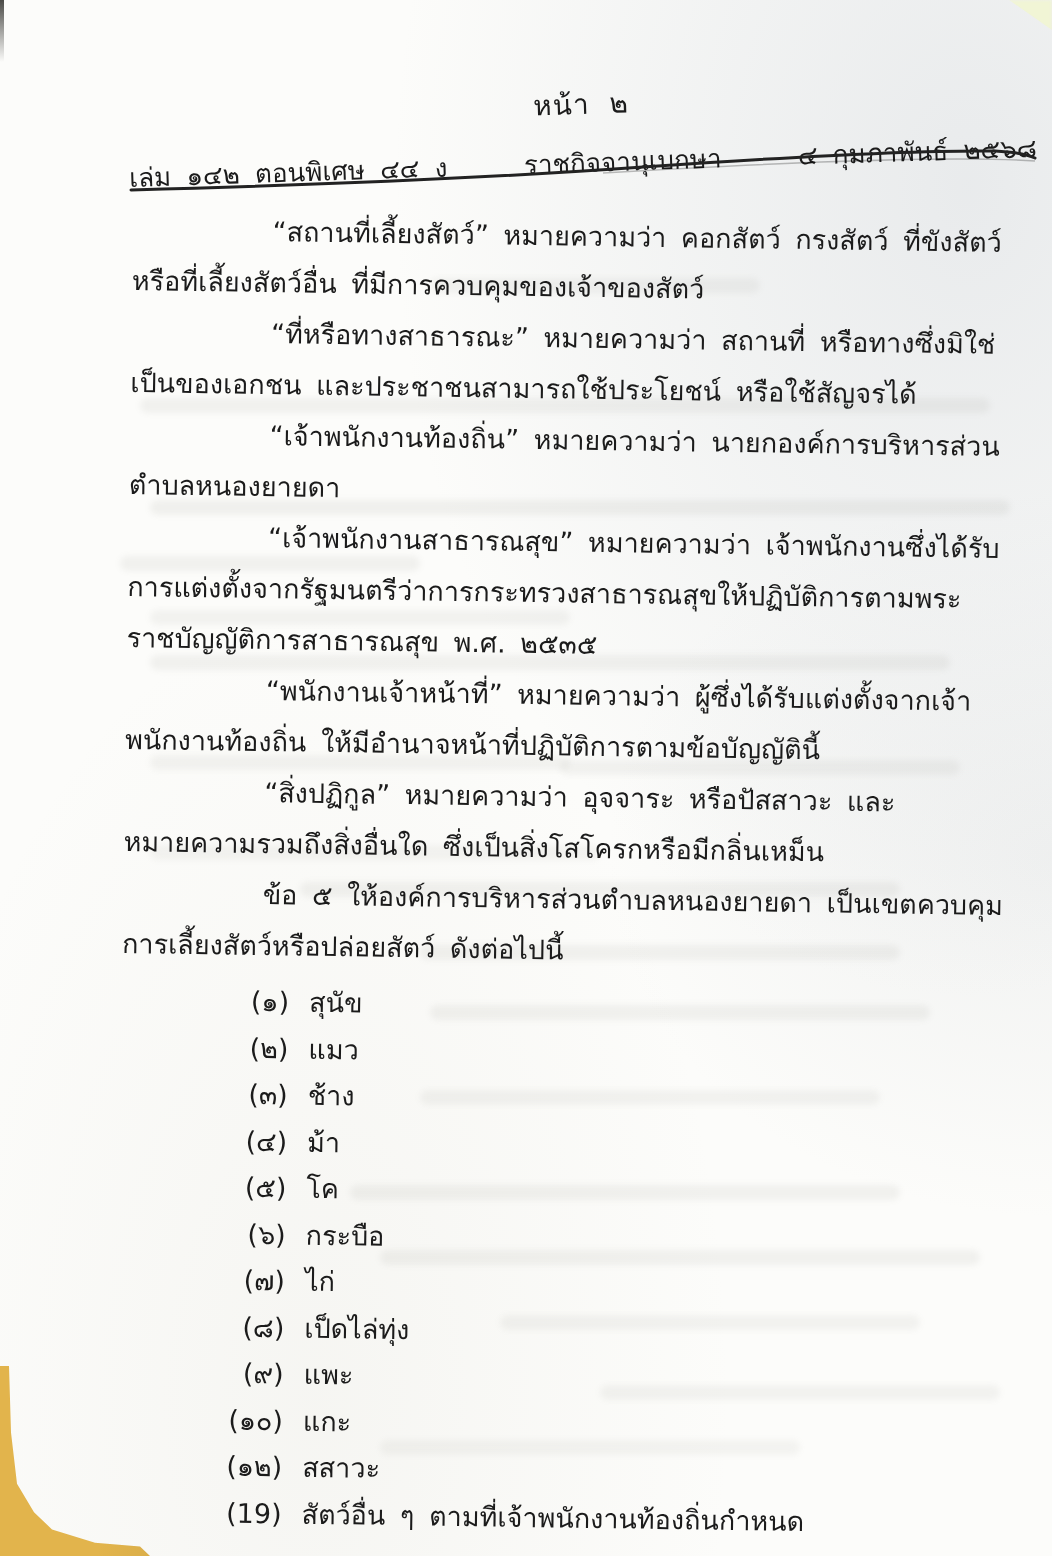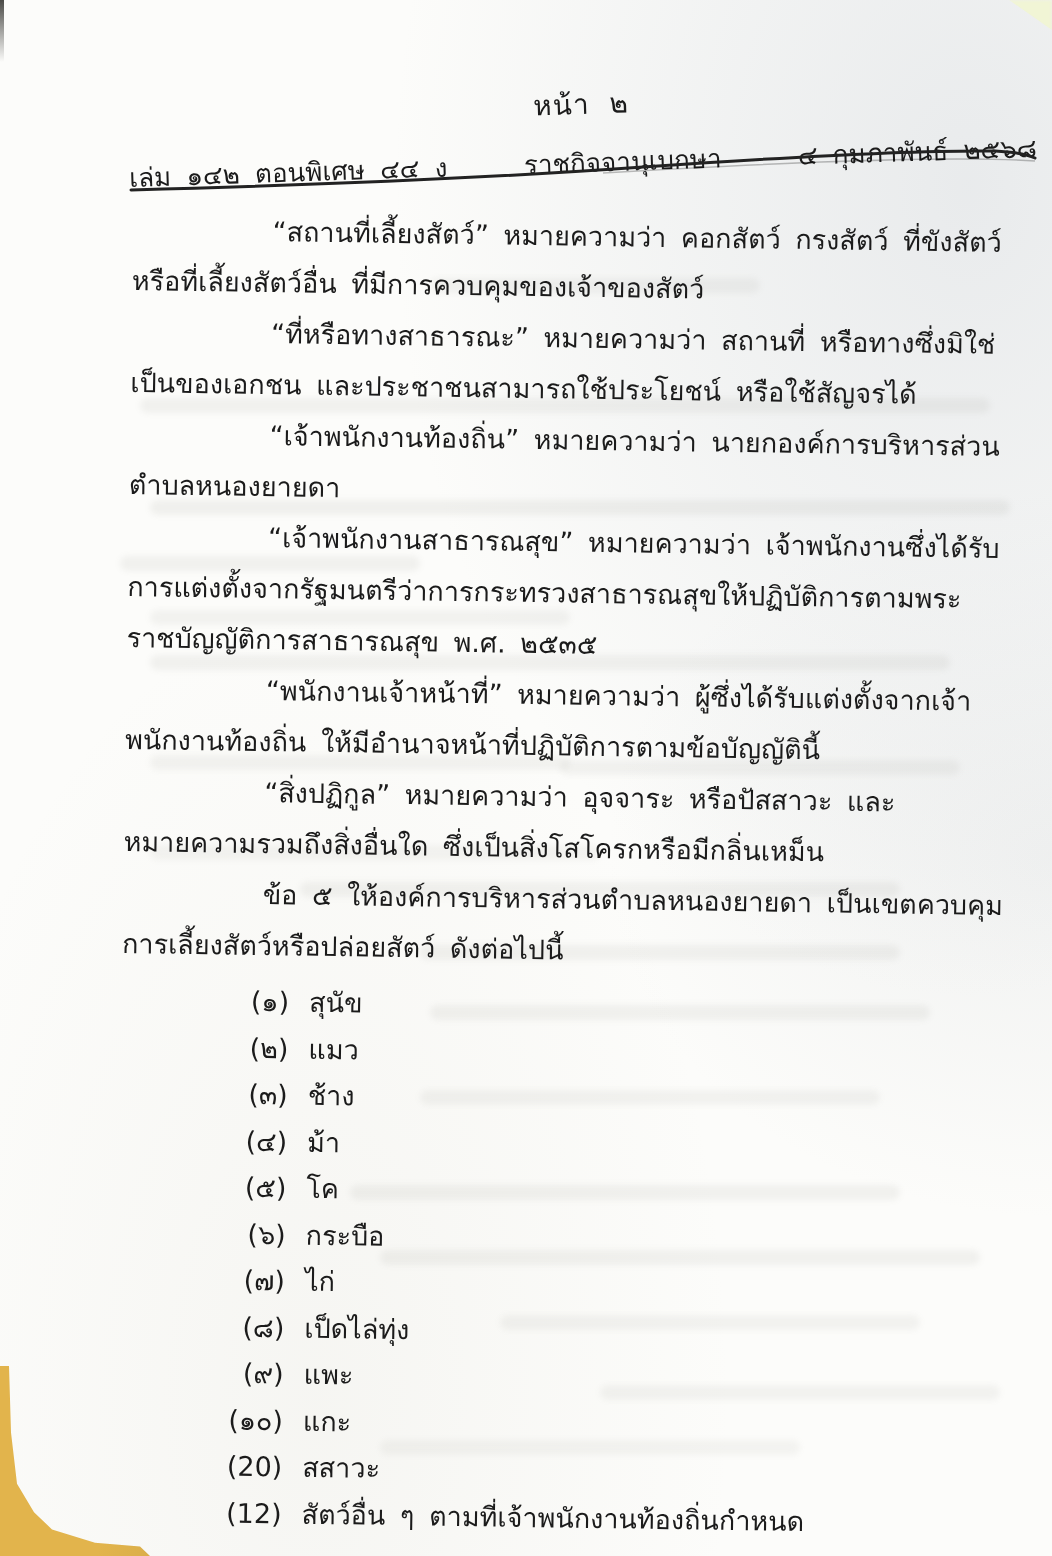--- a/index.html
+++ b/index.html
@@ -131,17 +131,17 @@
       <li class="animal-item"><span class="num">(๑)</span><span class="label">สุนัข</span></li>
       <li class="animal-item"><span class="num">(๒)</span><span class="label">แมว</span></li>
       <li class="animal-item"><span class="num">(๓)</span><span class="label">ช้าง</span></li>
       <li class="animal-item"><span class="num">(๔)</span><span class="label">ม้า</span></li>
       <li class="animal-item"><span class="num">(๕)</span><span class="label">โค</span></li>
       <li class="animal-item"><span class="num">(๖)</span><span class="label">กระบือ</span></li>
       <li class="animal-item"><span class="num">(๗)</span><span class="label">ไก่</span></li>
       <li class="animal-item"><span class="num">(๘)</span><span class="label">เป็ดไล่ทุ่ง</span></li>
       <li class="animal-item"><span class="num">(๙)</span><span class="label">แพะ</span></li>
       <li class="animal-item"><span class="num">(๑๐)</span><span class="label">แกะ</span></li>
-      <li class="animal-item"><span class="num">(20)</span><span class="label">สสาวะ</span></li>
-      <li class="animal-item"><span class="num">(12)</span><span class="label">สัตว์อื่น ๆ ตามที่เจ้าพนักงานท้องถิ่นกำหนด</span></li>
+      <li class="animal-item"><span class="num">(๑๒)</span><span class="label">สสาวะ</span></li>
+      <li class="animal-item"><span class="num">(19)</span><span class="label">สัตว์อื่น ๆ ตามที่เจ้าพนักงานท้องถิ่นกำหนด</span></li>
     </ol>
   </main>
 </div>
 
 </body></html>

